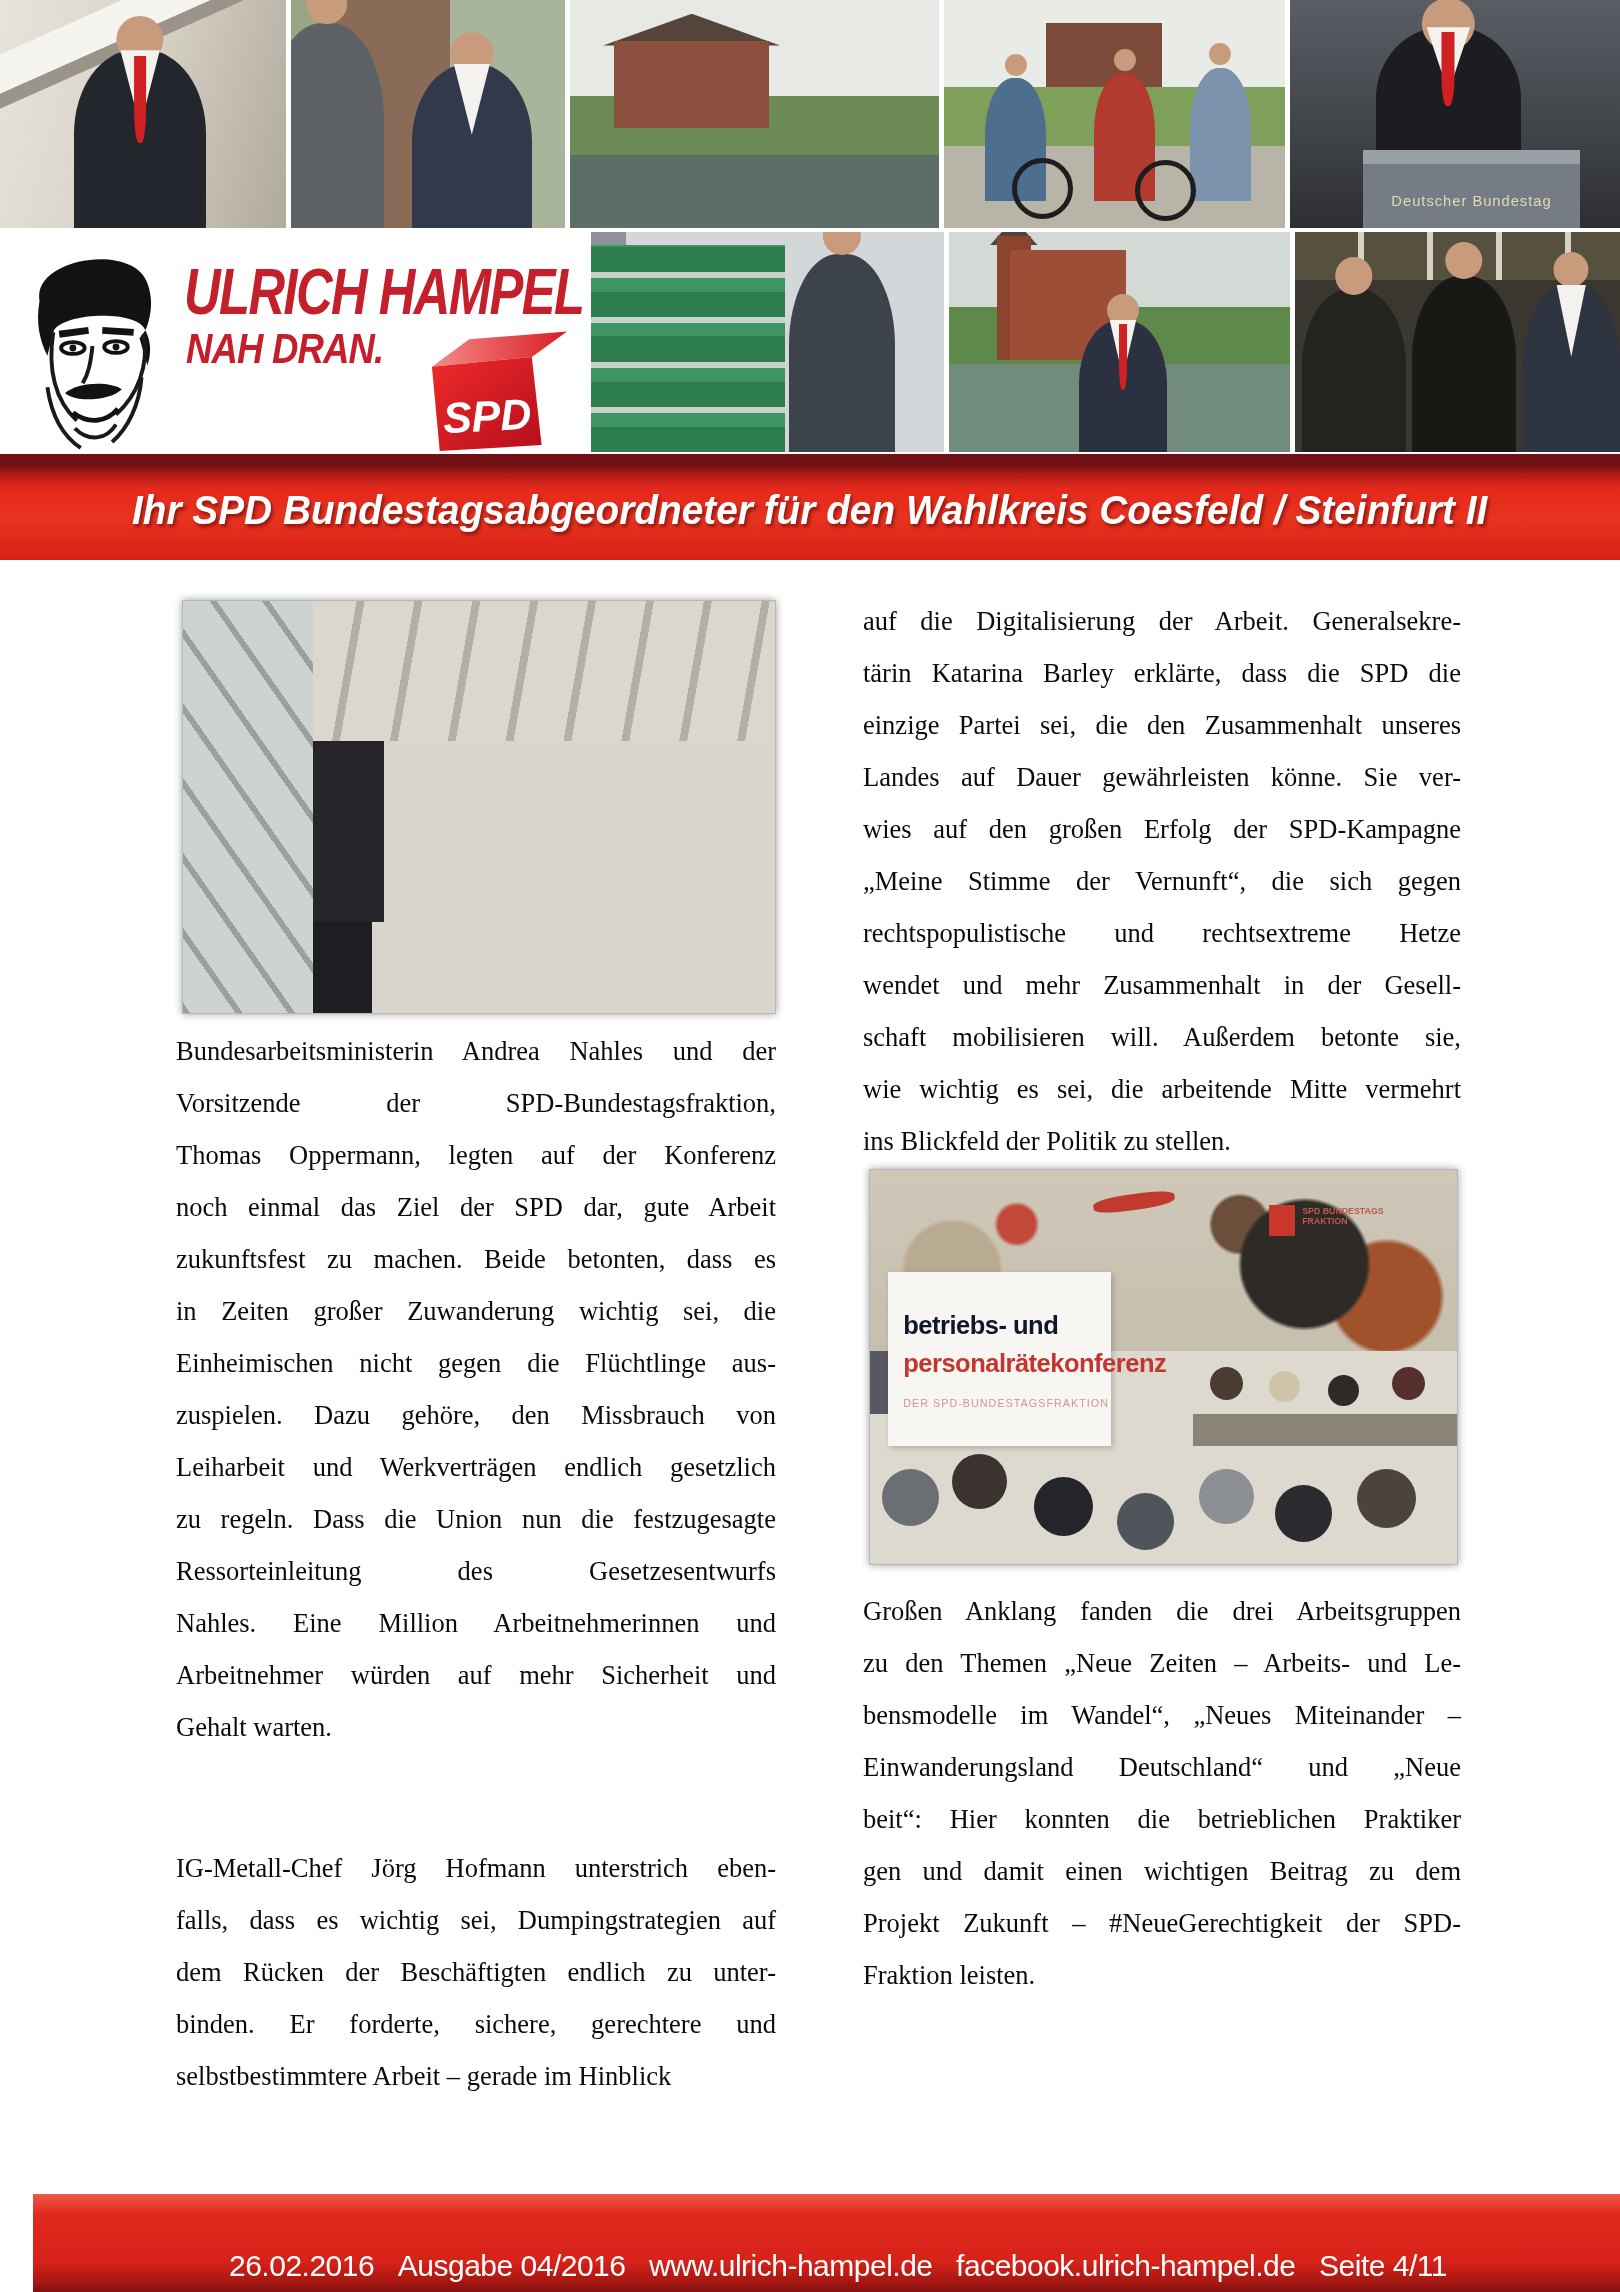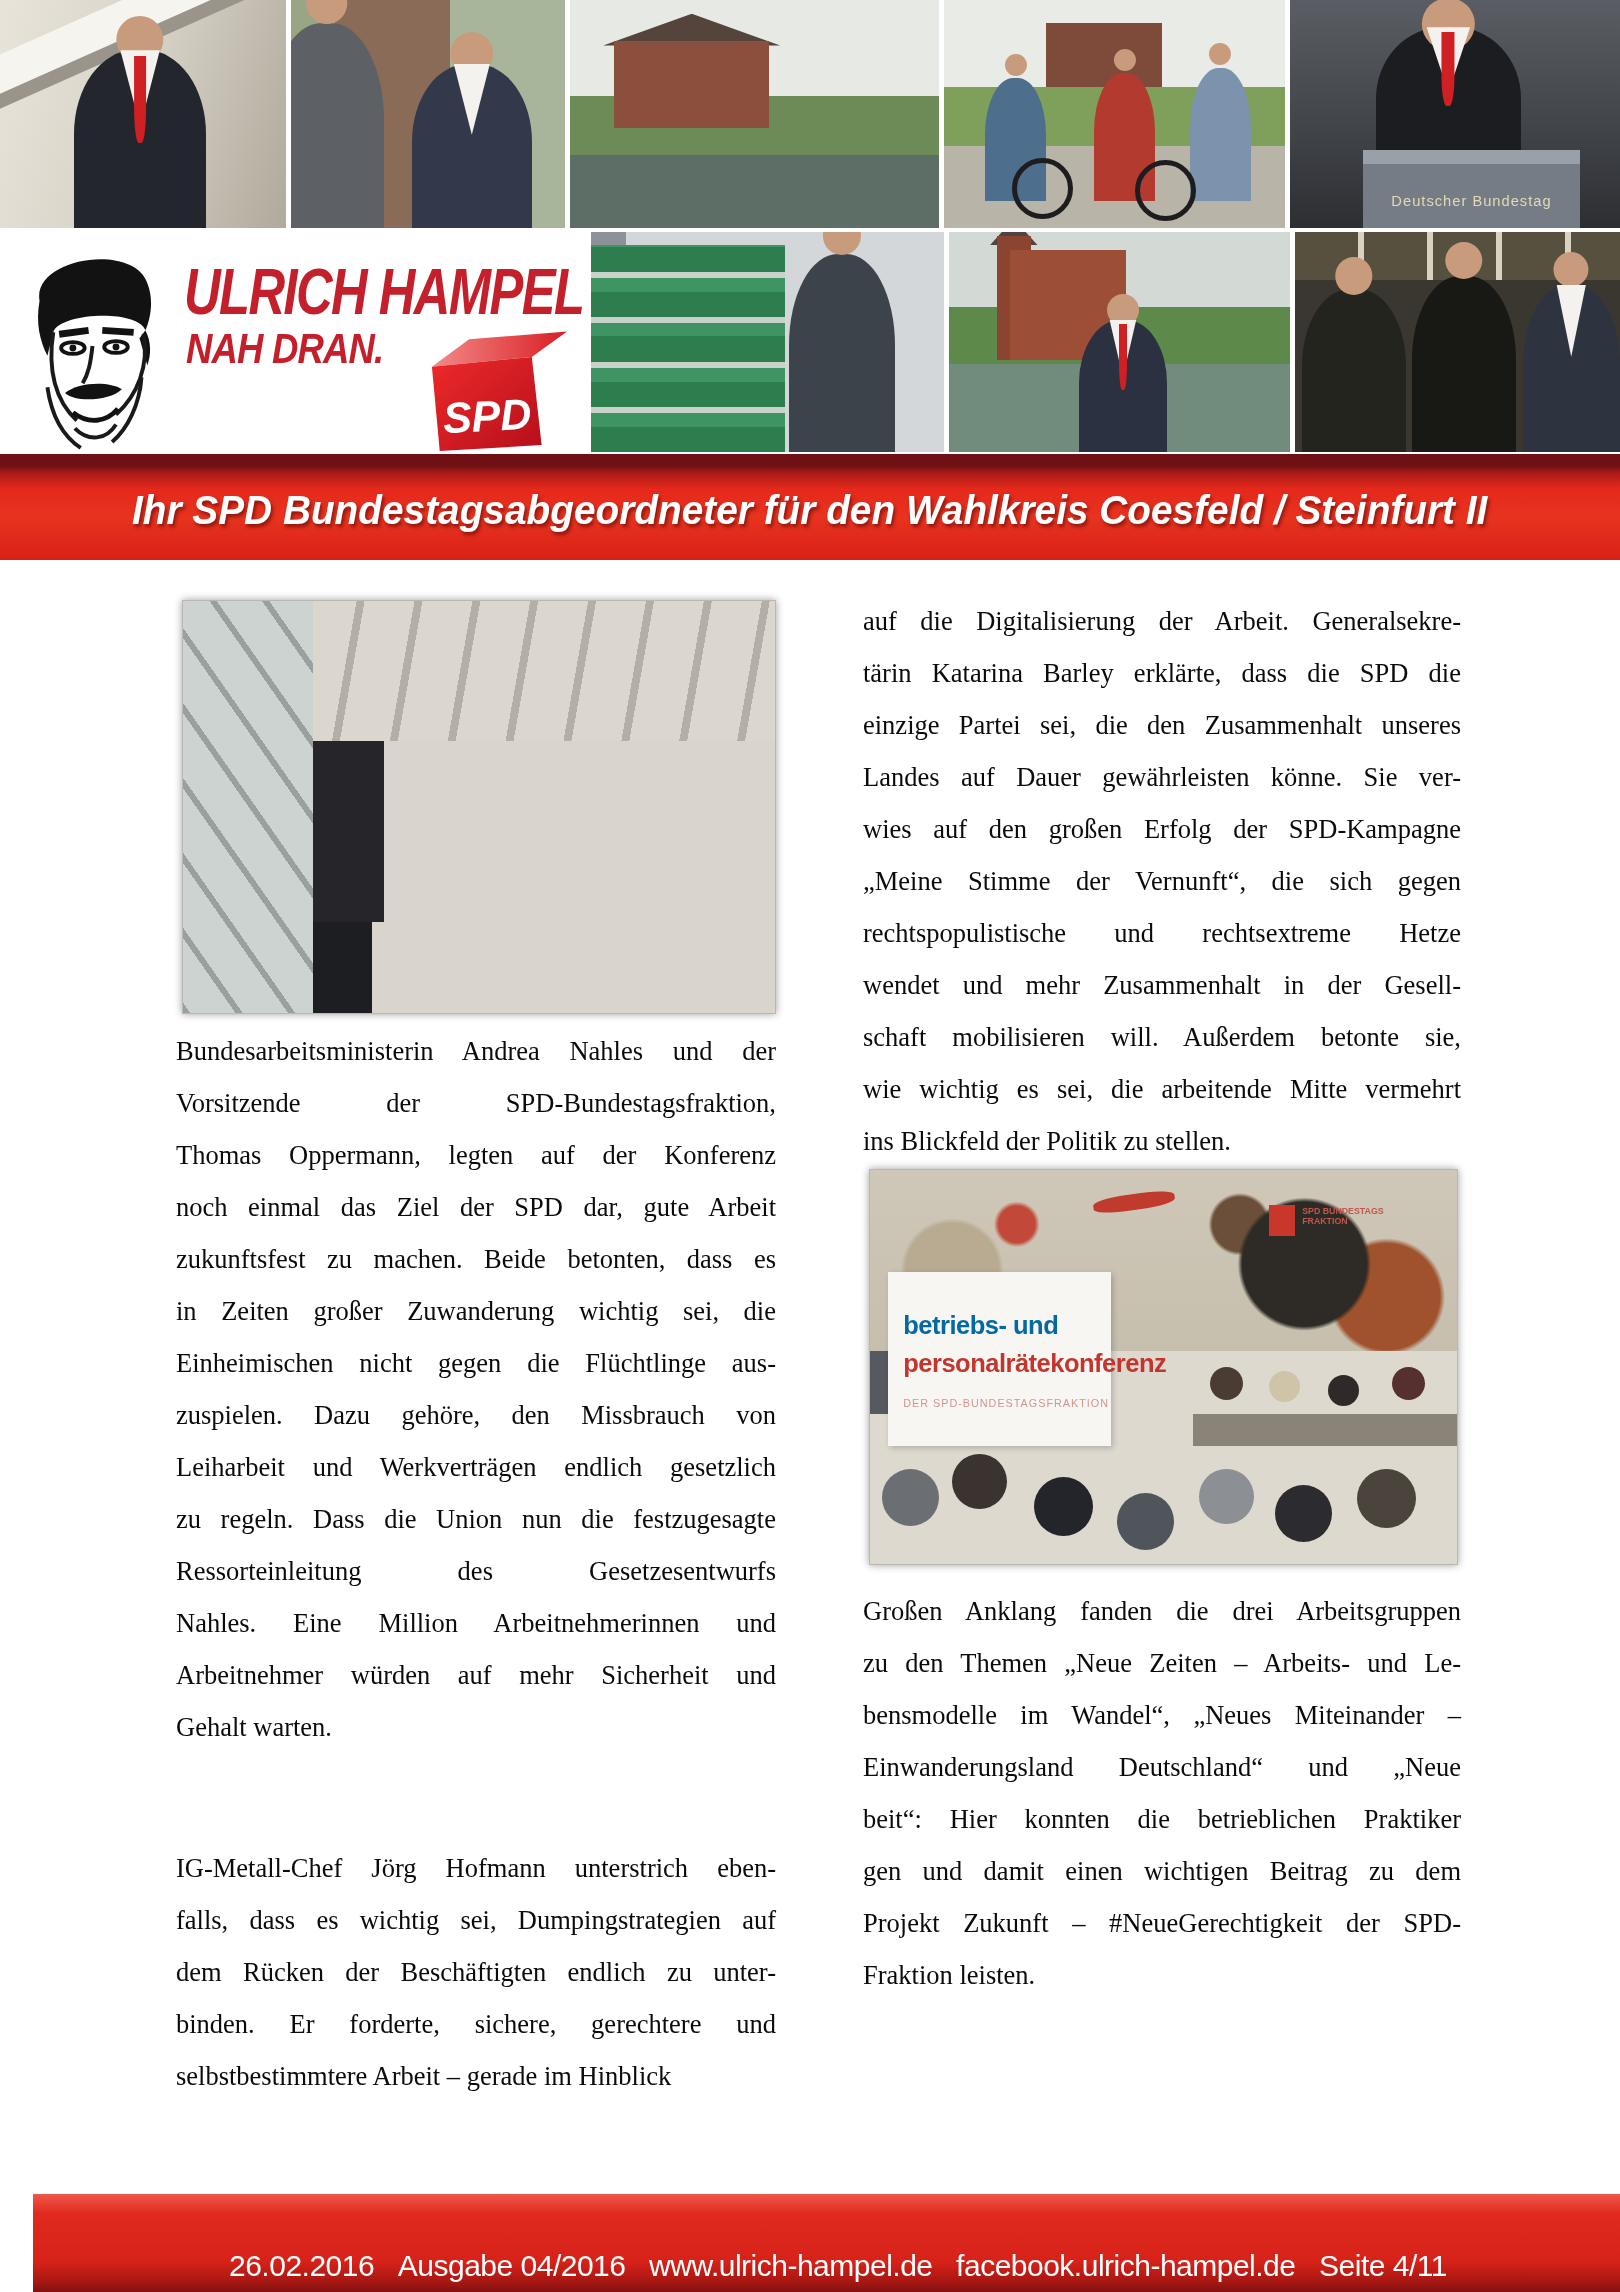--- a/index.html
+++ b/index.html
@@ -84,21 +84,21 @@
                    radial-gradient(circle at 88% 70%,#a0522d 0 10%,rgba(0,0,0,0) 11%),
                    radial-gradient(circle at 63% 30%,#6b4f3a 0 7%,rgba(0,0,0,0) 8%),
                    radial-gradient(circle at 25% 30%,#c2493a 0 4%,rgba(0,0,0,0) 5%),
                    radial-gradient(circle at 14% 55%,#b9aa92 0 9%,rgba(0,0,0,0) 10%),
                    linear-gradient(180deg,#cfc8b8,#c6bfae);}
   #photo-conference .streak{position:absolute;left:38%;top:6%;width:14%;height:4%;
         background:#c03a2e;transform:rotate(-8deg);border-radius:40%;}
   .conf-banner{position:absolute;left:3%;top:26%;width:38%;height:44%;background:#f7f6f3;
         box-shadow:2px 2px 5.9px rgba(0,0,0,.2);}
   .conf-banner .l1{position:absolute;left:7%;top:22%;font-size:25.5px;font-weight:700;
-        color:#0369a1;letter-spacing:-0.5px;}
+        color:#0f172a;letter-spacing:-0.5px;}
   .conf-banner .l2{position:absolute;left:7%;top:44%;font-size:25.5px;font-weight:700;
         color:#c2362e;letter-spacing:-0.5px;white-space:nowrap;}
   .conf-banner .sub{position:absolute;left:7%;top:72%;font-size:10.8px;color:#d4958d;
         letter-spacing:1px;white-space:nowrap;}
   .conf-logo{position:absolute;left:68%;top:9%;width:26%;height:12%;}
   .conf-logo .sq{position:absolute;left:0;top:0;width:25.5px;height:31px;background:#c9372c;}
   .conf-logo .txt{position:absolute;left:33px;top:2px;font-size:8.8px;line-height:9.8px;
         color:#c0564c;font-weight:700;width:88px;}
   #photo-conference .tablerow{position:absolute;left:55%;top:62%;width:45%;height:8%;
         background:#8a8478;}

